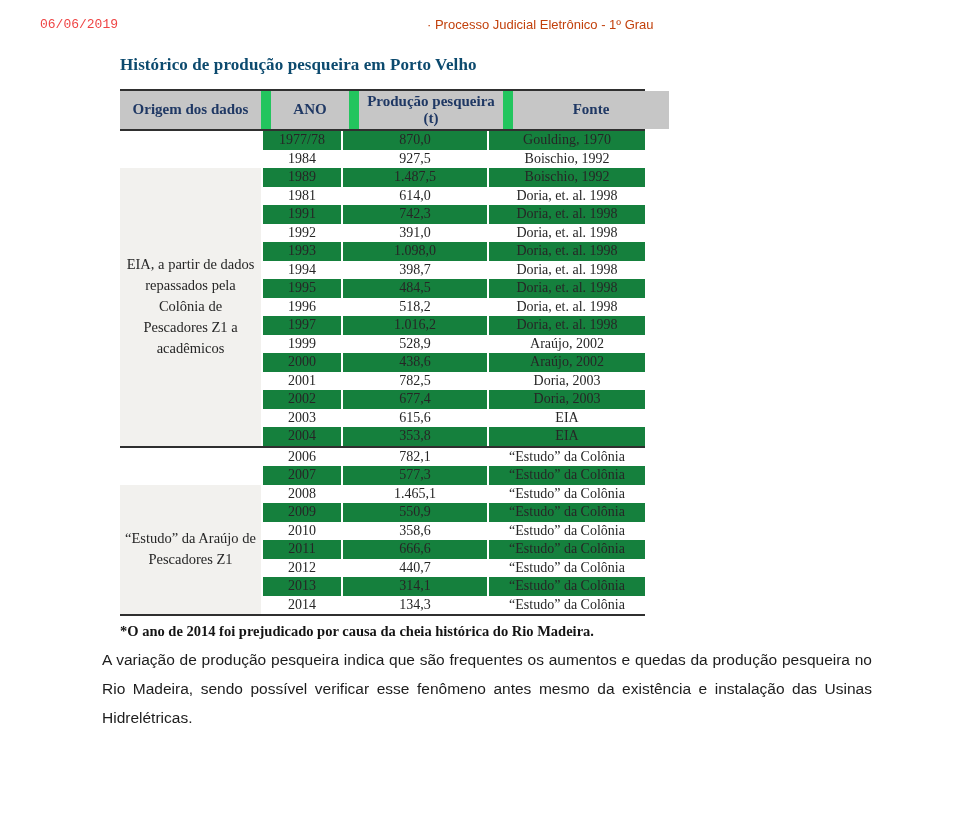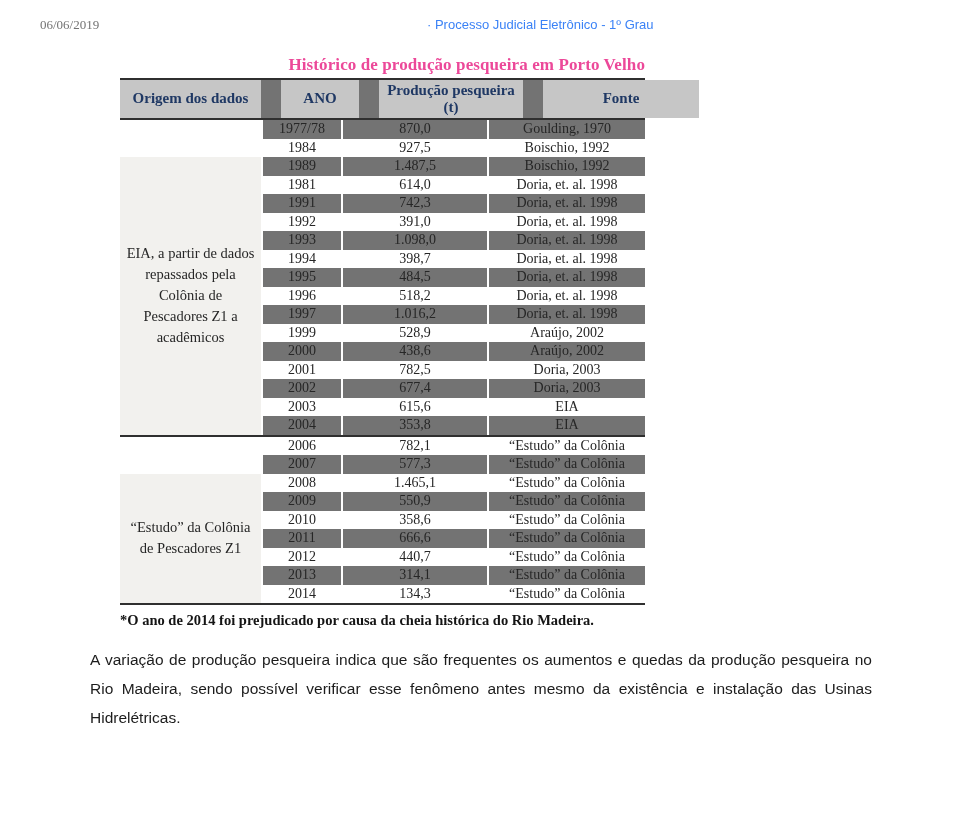--- a/index.html
+++ b/index.html
@@ -4,36 +4,36 @@
 <style>
   * { margin:0; padding:0; box-sizing:border-box; }
   html,body { background:#ffffff; }
   .page {
     position:relative; width:960px; height:836px; background:#ffffff;
     font-family:"Liberation Serif", serif; overflow:hidden;
   }
   
   .print-header-date {
     position:absolute; left:40px; top:17px;
-    font-family:Liberation Serif, serif; font-size:13px; color:#737373;
+    font-family:Liberation Mono, monospace; font-size:13px; color:#ef4444;
   }
   .print-header-title {
     position:absolute; left:427px; top:17px;
-    font-family:"Liberation Sans", sans-serif; font-size:13px; color:#3b82f6;text-align:right;
+    font-family:"Liberation Sans", sans-serif; font-size:13px; color:#c2410c;text-align:right;
   }
   
   .table-wrap { position:absolute; left:120px; top:55px; width:525px; }
   .table-title {
-    text-align:right; font-weight:bold; font-size:17px; color:#ec4899;
-    margin-bottom:3px; letter-spacing:0.1px;
+    text-align:left; font-weight:bold; font-size:17px; color:#0c4a6e;
+    margin-bottom:14px; letter-spacing:0.1px;
   }
   .tbl { border-top:2px solid #2f2f2f; border-bottom:2px solid #2f2f2f; background:#ffffff; }
   .thead {
-    display:grid; grid-template-columns:141px 78px 144px 156px; column-gap:20px;
-    height:40px; border-bottom:2px solid #2f2f2f; background:#737373;
+    display:grid; grid-template-columns:141px 78px 144px 156px; column-gap:10px;
+    height:40px; border-bottom:2px solid #2f2f2f; background:#22c55e;
   }
   .thead .hc {
     background:#c6c6c6; color:#1f3864; font-weight:bold; font-size:15px;
     display:flex; align-items:center; justify-content:center; text-align:center;
     line-height:1.15; padding:0 4px;
   }
   .section { display:flex; }
   .section + .section { border-top:2px solid #2f2f2f; }
   .origin {
     width:152px; margin-right:2px; background:#f2f1ee; color:#262626;
@@ -44,31 +44,31 @@
   }
   .rows { flex:1; background:#ffffff; }
   .row {
     display:grid; grid-template-columns:78px 144px 156px; column-gap:2px;
     height:18.5px;
   }
   .row .c {
     background:#ffffff; color:#262626; font-size:14px; line-height:18.5px;
     text-align:center; white-space:nowrap; overflow:hidden;
   }
-  .row.shaded .c { background:#737373; }
+  .row.shaded .c { background:#15803d; }
   .footnote {
     margin-top:7px; font-weight:bold; font-size:14.5px; color:#141414;
   }
   
   .body-text {
     position:absolute; left:90px; top:645px; width:782px;
     font-family:"Liberation Sans", sans-serif; font-size:15.5px; line-height:29px;
     color:#1c1c1c; text-align:justify;
   }
-  .body-text p { margin:0 0 13px 0; }
+  .body-text p { margin:0 0 13px 12px; }
 </style>
 </head>
 <body>
 
 <div class="page">
 
   <div class="print-header-date">06/06/2019</div>
   <div class="print-header-title">· Processo Judicial Eletrônico - 1º Grau</div>
 
   <div class="table-wrap">
@@ -165,21 +165,21 @@
                 <div class="c">EIA</div>
               </div>
               <div class="row shaded">
                 <div class="c">2004</div>
                 <div class="c">353,8</div>
                 <div class="c">EIA</div>
               </div>
             </div>
           </div>
           <div class="section">
-            <div class="origin">“Estudo” da Colônia de Pescadores Z1</div>
+            <div class="origin">“Estudo” da Araújo de Pescadores Z1</div>
             <div class="rows">
               <div class="row">
                 <div class="c">2006</div>
                 <div class="c">782,1</div>
                 <div class="c">“Estudo” da Colônia</div>
               </div>
               <div class="row shaded">
                 <div class="c">2007</div>
                 <div class="c">577,3</div>
                 <div class="c">“Estudo” da Colônia</div>

